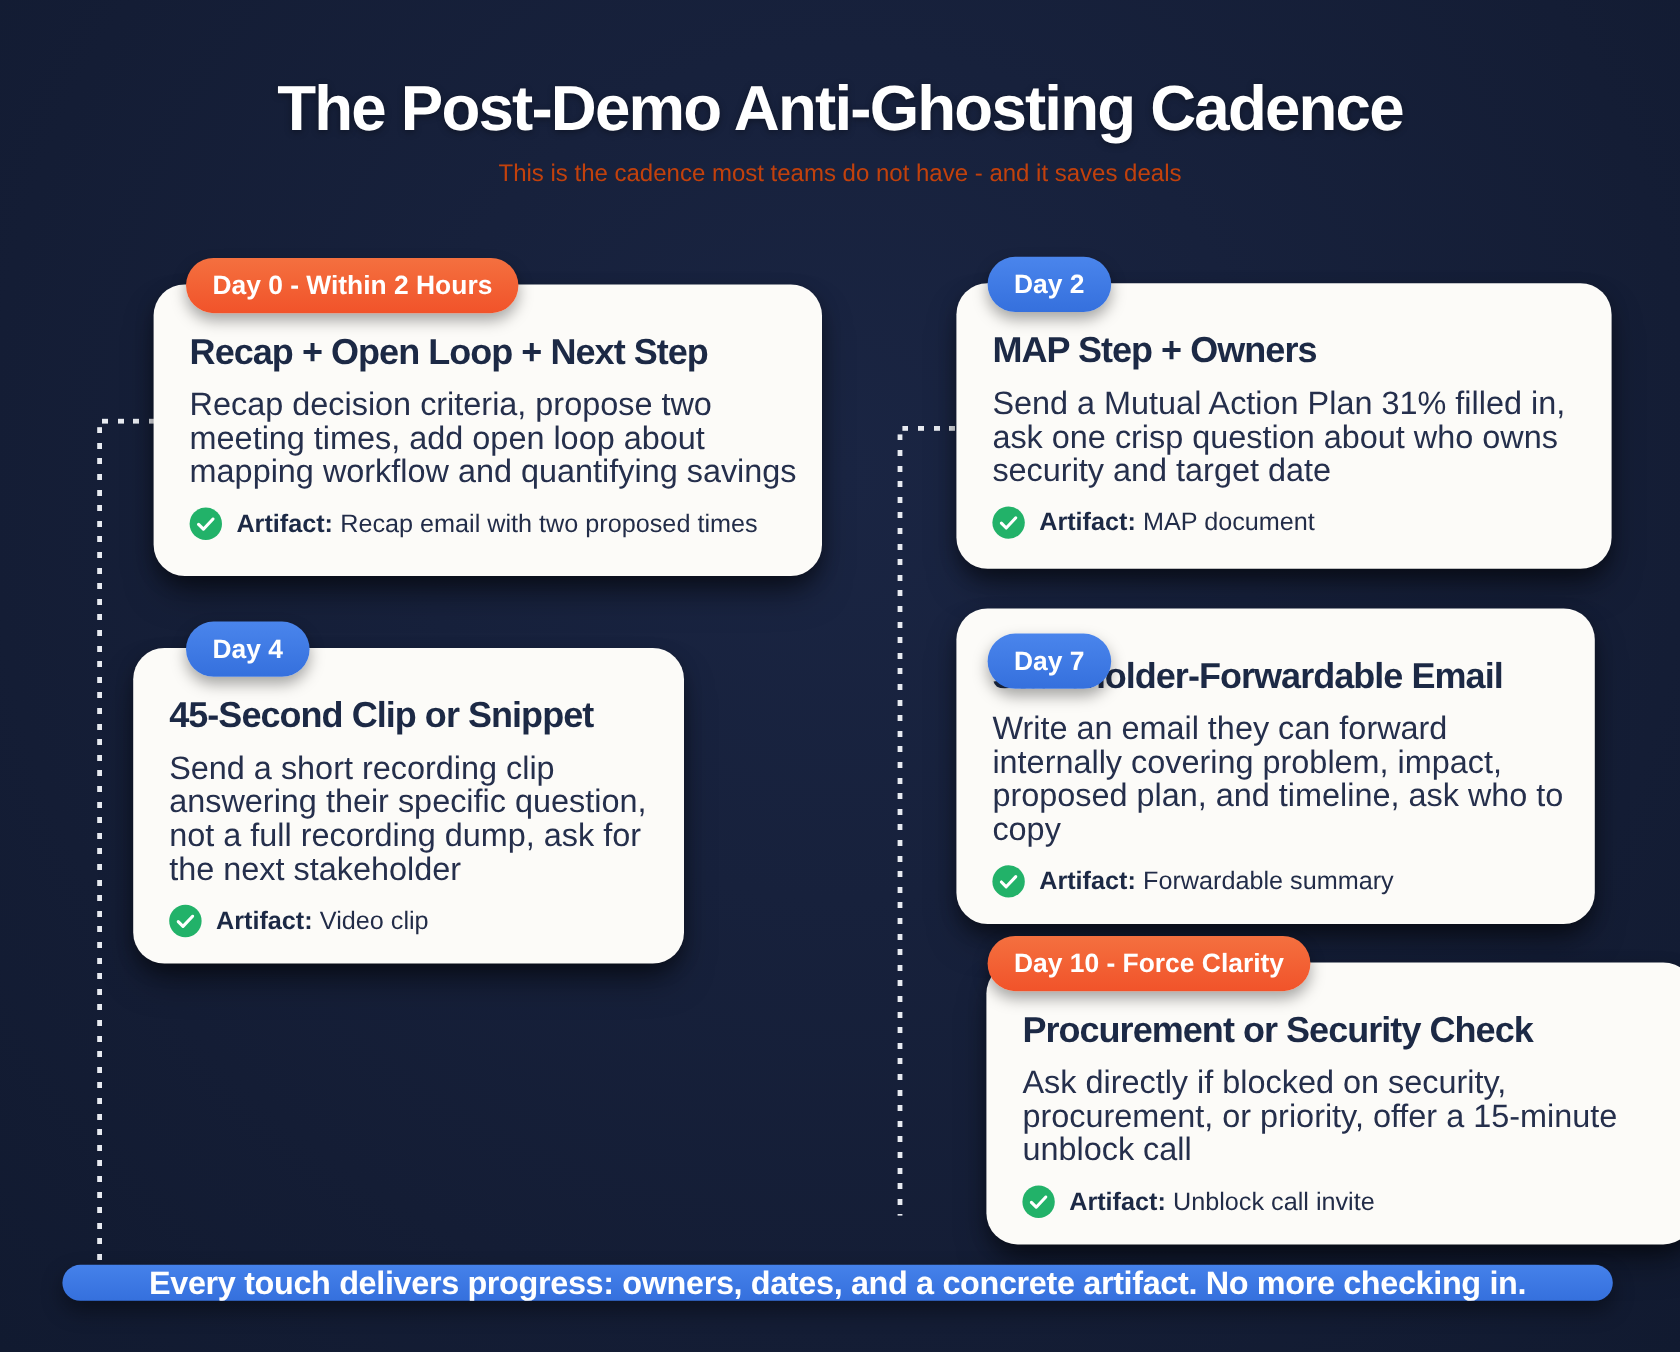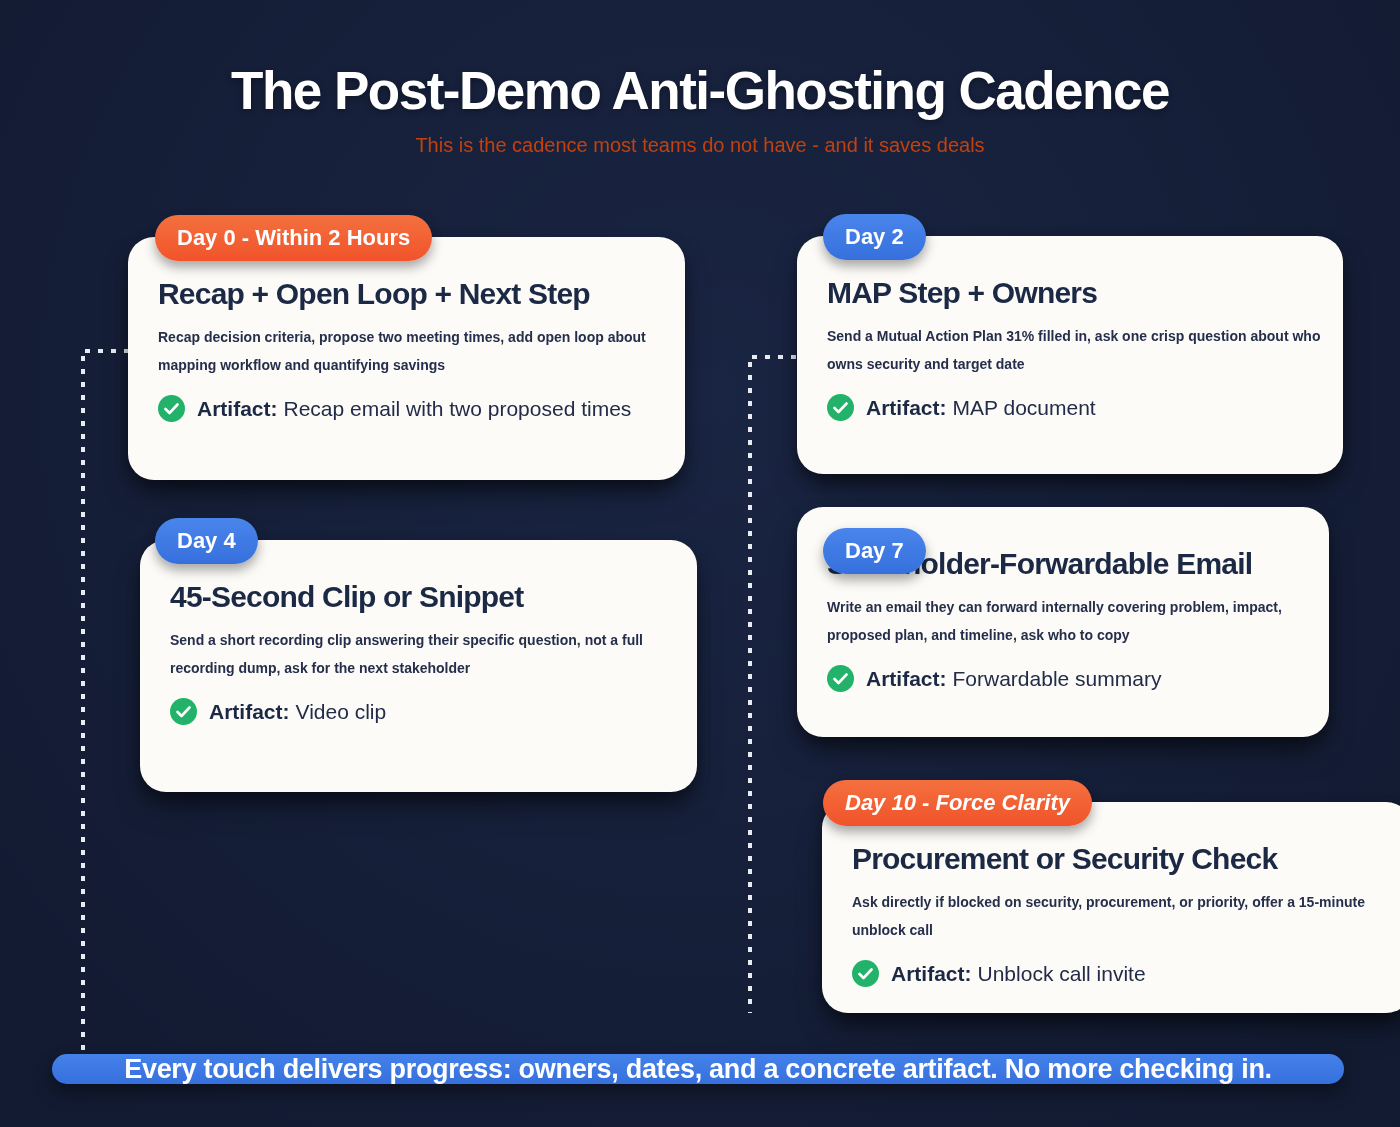--- a/index.html
+++ b/index.html
@@ -38,24 +38,23 @@
   }
   .card-title {
     font-size: 30px;
     font-weight: 700;
     letter-spacing: -0.8px;
     color: #1c2945;
     white-space: nowrap;
   }
   .card-body {
     margin-top: 12px;
-    font-size: 14px;
+    font-size: 27px;
     line-height: 28px;
     color: #252f4c;
-    font-weight: bold;
   }
   .artifact-row {
     margin-top: 16px;
     display: flex;
     align-items: center;
     gap: 12px;
   }
   .check-circle {
     flex: 0 0 auto;
     width: 27px; height: 27px;
@@ -81,26 +80,26 @@
     box-shadow: 0 6px 12px rgba(0,0,0,0.35);
   }
   .badge.orange { background: linear-gradient(180deg, #f4703f 0%, #f1532a 100%); }
   .badge.blue   { background: linear-gradient(180deg, #4a85ec 0%, #3570dd 100%); }
 
   
   #card-1 { left: 128px; top: 237px; width: 557px; min-height: 243px; }
   #badge-1 { left: 155px; top: 215px; }
   #card-2 { left: 797px; top: 236px; width: 546px; min-height: 238px; }
   #badge-2 { left: 823px; top: 214px; }
-  #card-3 { left: 140px; top: 540px; width: 557px; min-height: 252px; }
+  #card-3 { left: 111px; top: 540px; width: 459px; min-height: 252px; }
   #badge-3 { left: 155px; top: 518px; }
   #card-4 { left: 797px; top: 507px; width: 532px; min-height: 230px; }
   #badge-4 { left: 823px; top: 502px; margin-top: 26px; }
   #card-5 { left: 797px; top: 802px; width: 590px; min-height: 211px; margin-left: 25px; }
-  #badge-5 { left: 823px; top: 780px; font-style: italic; }
+  #badge-5 { left: 823px; top: 780px; }
 
   
   .dotted-v {
     position: absolute;
     width: 4px;
     background-image: repeating-linear-gradient(to bottom, #e8ebf1 0 5px, transparent 5px 13px);
   }
   .dotted-h {
     position: absolute;
     height: 4px;

